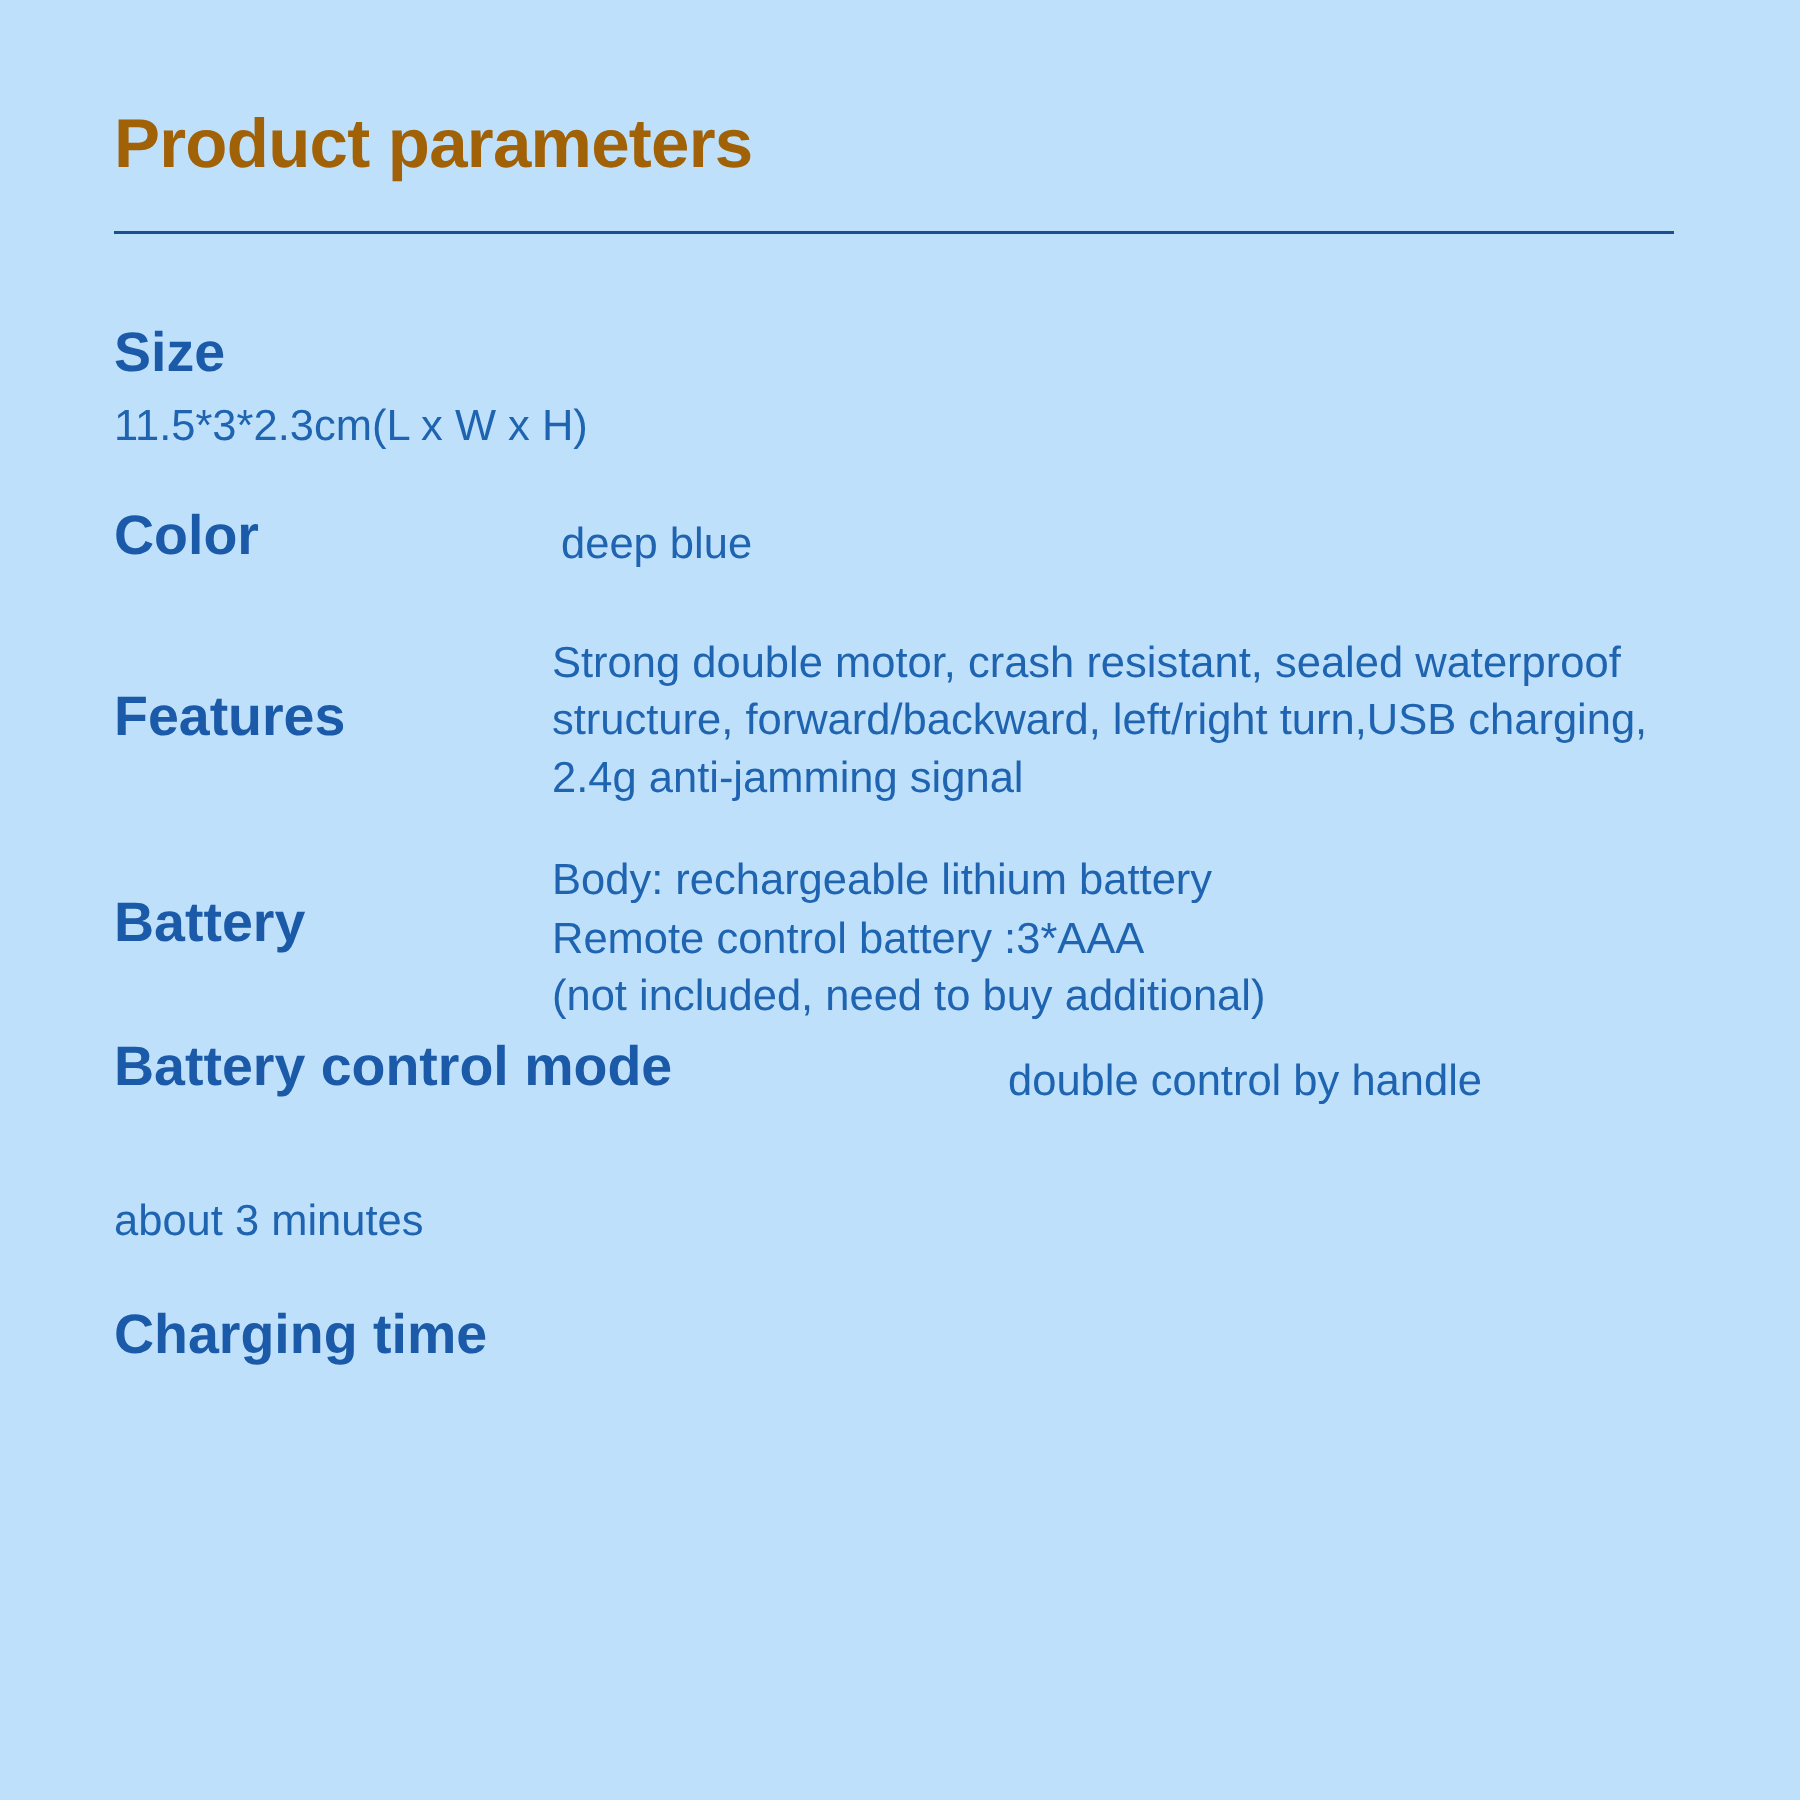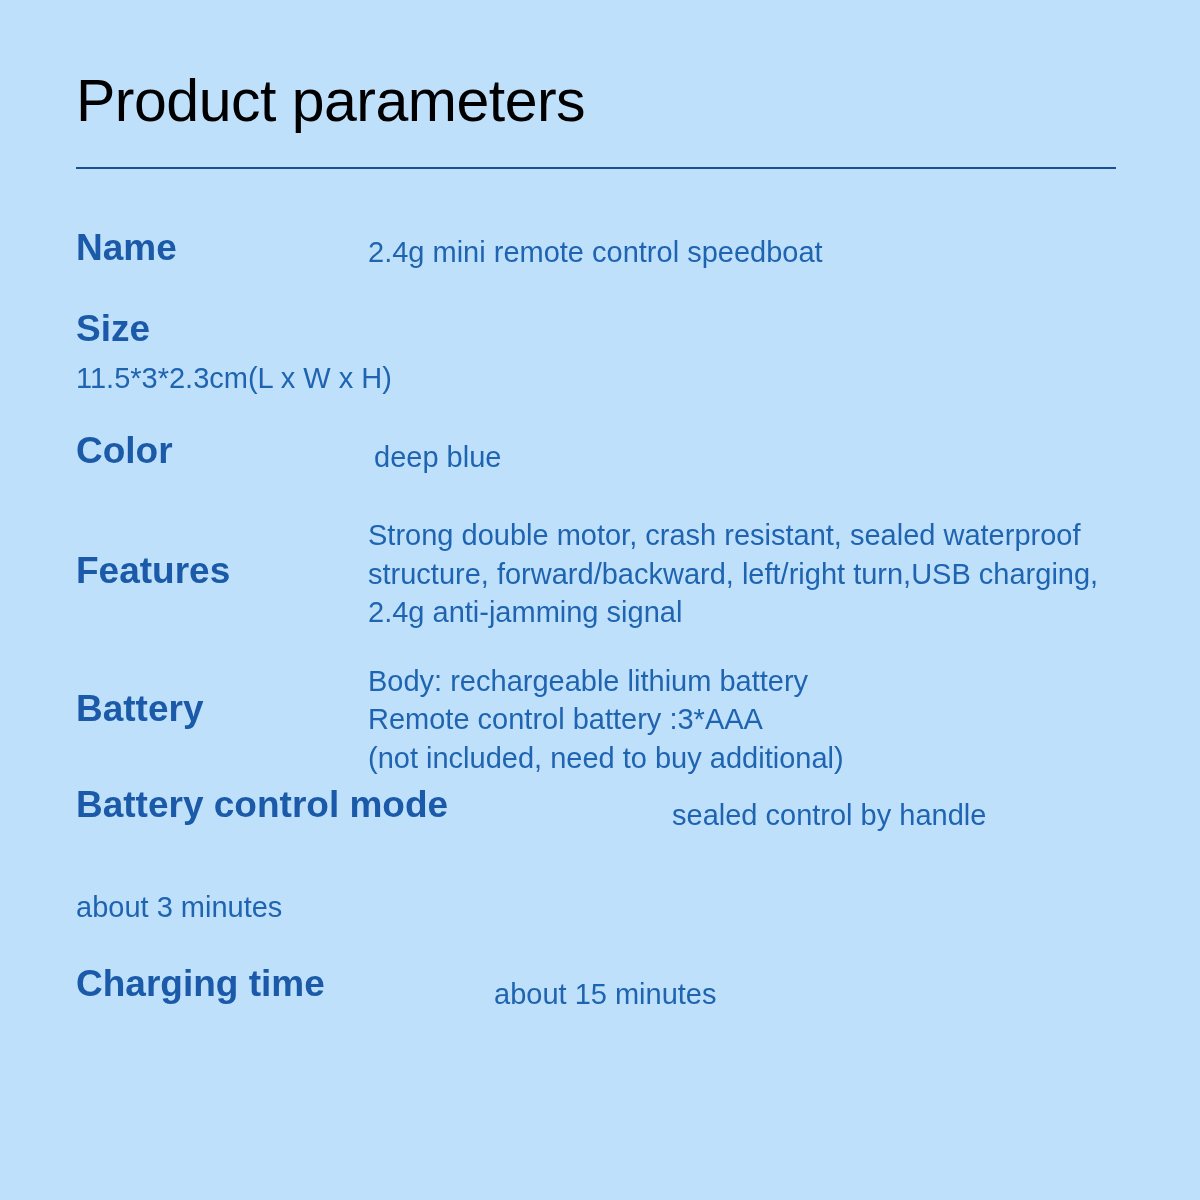--- a/index.html
+++ b/index.html
@@ -15,24 +15,24 @@
     overflow: hidden;
   }
   .page {
     position: relative;
     width: 1200px;
     height: 1200px;
     box-sizing: border-box;
     padding: 0 76px;
   }
   .title {
-    font-size: 59px;
-    font-weight: normal;
+    font-size: 46px;
+    font-weight: bold;
     letter-spacing: -0.5px;
-    color: #000000;
+    color: #a16207;
     padding-top: 72px;
     line-height: 1.0;
   }
   .divider {
     margin-top: 36px;
     height: 2px;
     background: #1b5090;
     width: 1040px;
   }
   .spec-list {
@@ -98,24 +98,20 @@
 <body>
 
 <div class="page">
 
   <div class="title">Product parameters</div>
 
   <div class="divider"></div>
 
   <div class="spec-list">
 
-    <div class="row row-name">
-      <div class="label">Name</div>
-      <div class="value">2.4g mini remote control speedboat</div>
-    </div>
 
     <div class="row row-size">
       <div class="label">Size</div>
       <div class="value">11.5*3*2.3cm(L x W x H)</div>
     </div>
 
     <div class="row row-color">
       <div class="label">Color</div>
       <div class="value">deep blue</div>
     </div>
@@ -127,27 +123,26 @@
 
     <div class="row row-battery">
       <div class="label">Battery</div>
       <div class="value" style="white-space: pre-line;">Body: rechargeable lithium battery
 Remote control battery :3*AAA
 (not included, need to buy additional)</div>
     </div>
 
     <div class="row row-mode">
       <div class="label">Battery control mode</div>
-      <div class="value">sealed control by handle</div>
+      <div class="value">double control by handle</div>
     </div>
 
     <div class="row row-life">
       <div class="value">about 3 minutes</div>
     </div>
 
     <div class="row row-charge">
       <div class="label">Charging time</div>
-      <div class="value">about 15 minutes</div>
     </div>
 
 
   </div>
 </div>
 
 </body></html>

